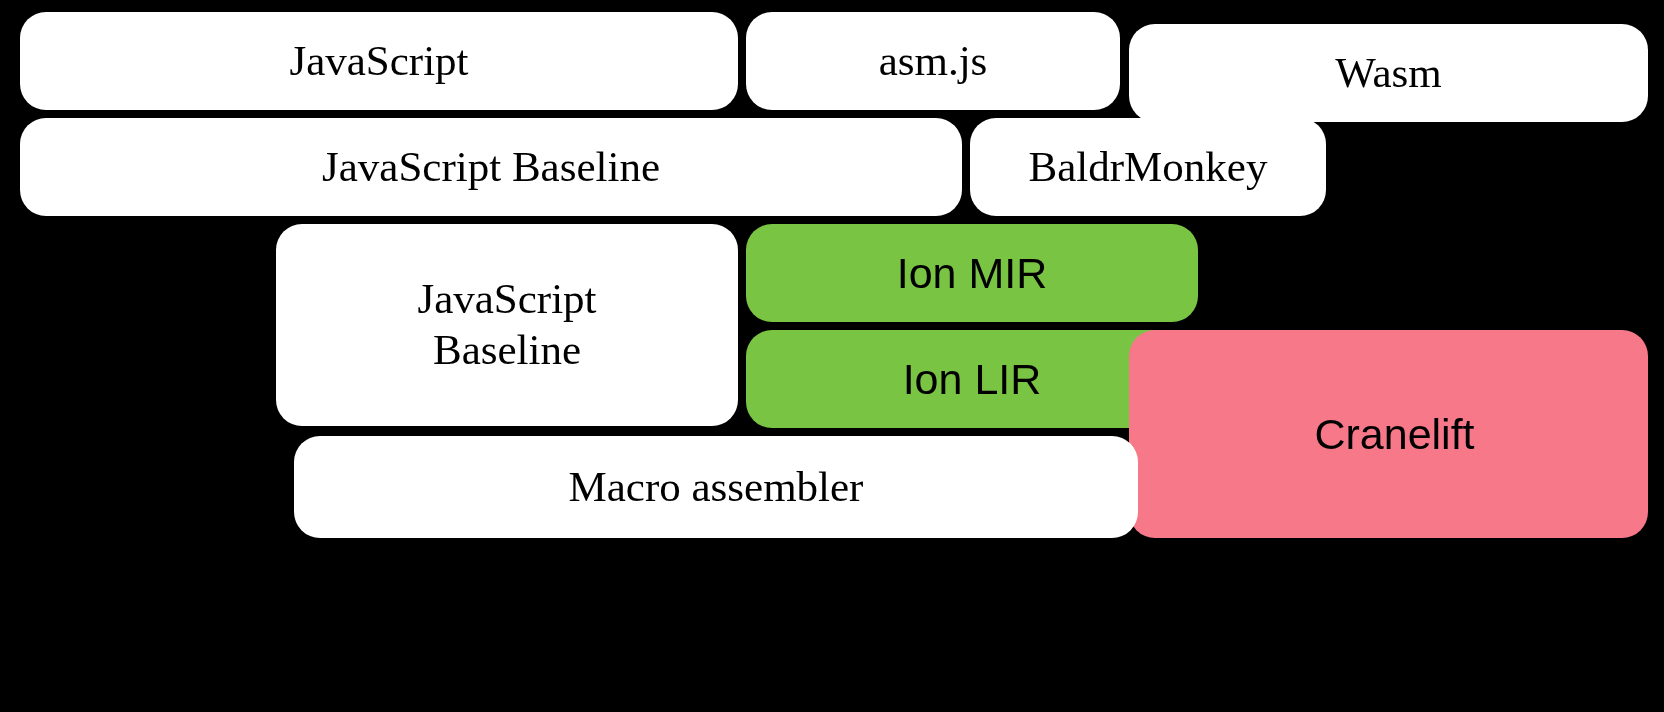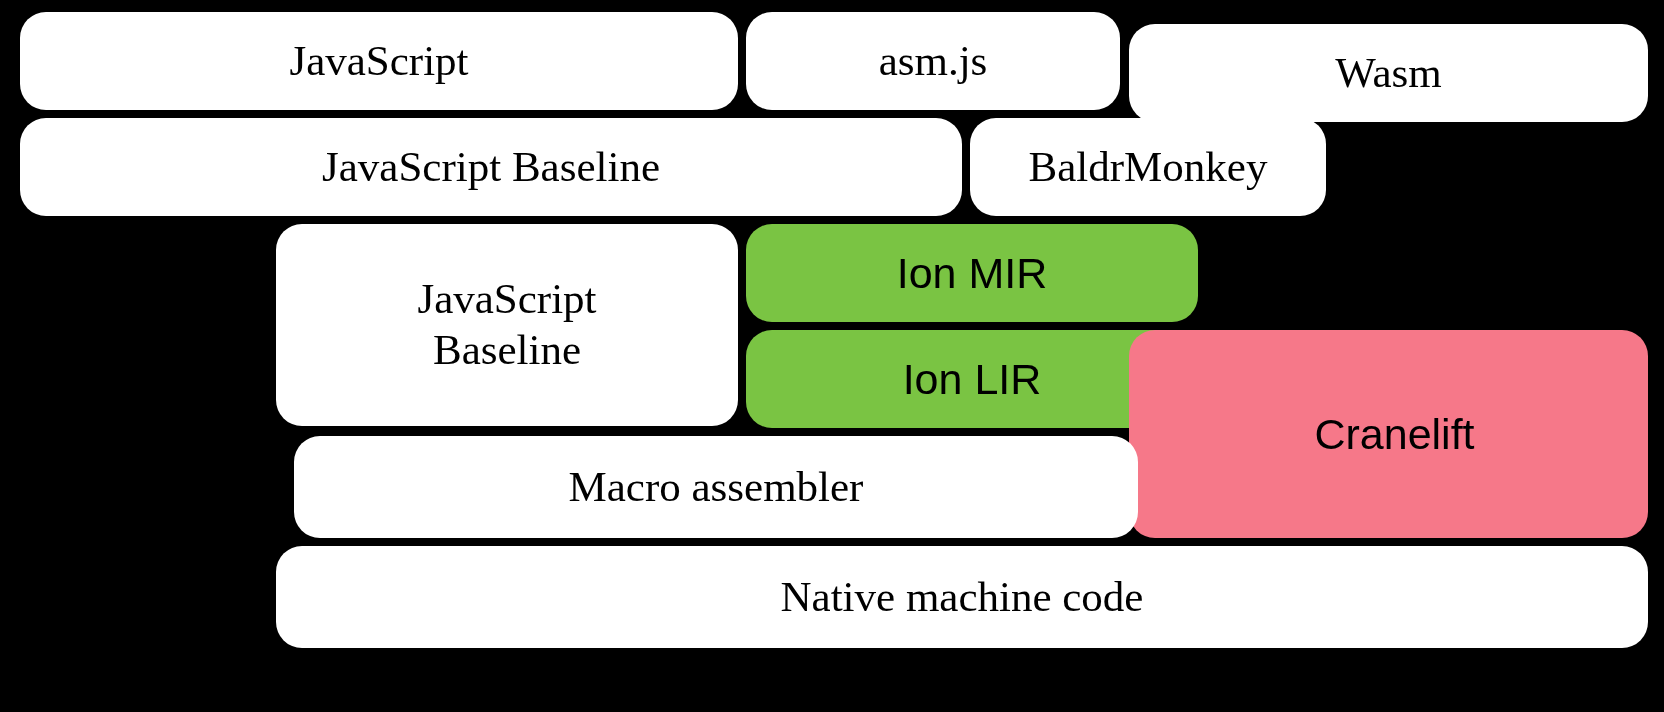--- a/index.html
+++ b/index.html
@@ -77,15 +77,14 @@
 Baseline</div>
 
   <div class="node green" id="n-ion-mir">Ion MIR</div>
 
   <div class="node green" id="n-ion-lir">Ion LIR</div>
 
   <div class="node pink" id="n-cranelift">Cranelift</div>
 
   <div class="node white" id="n-macro-assembler">Macro assembler</div>
 
-  <div class="node white" id="n-native-code">Native machine code</div>
 
 </div>
 
 </body></html>

